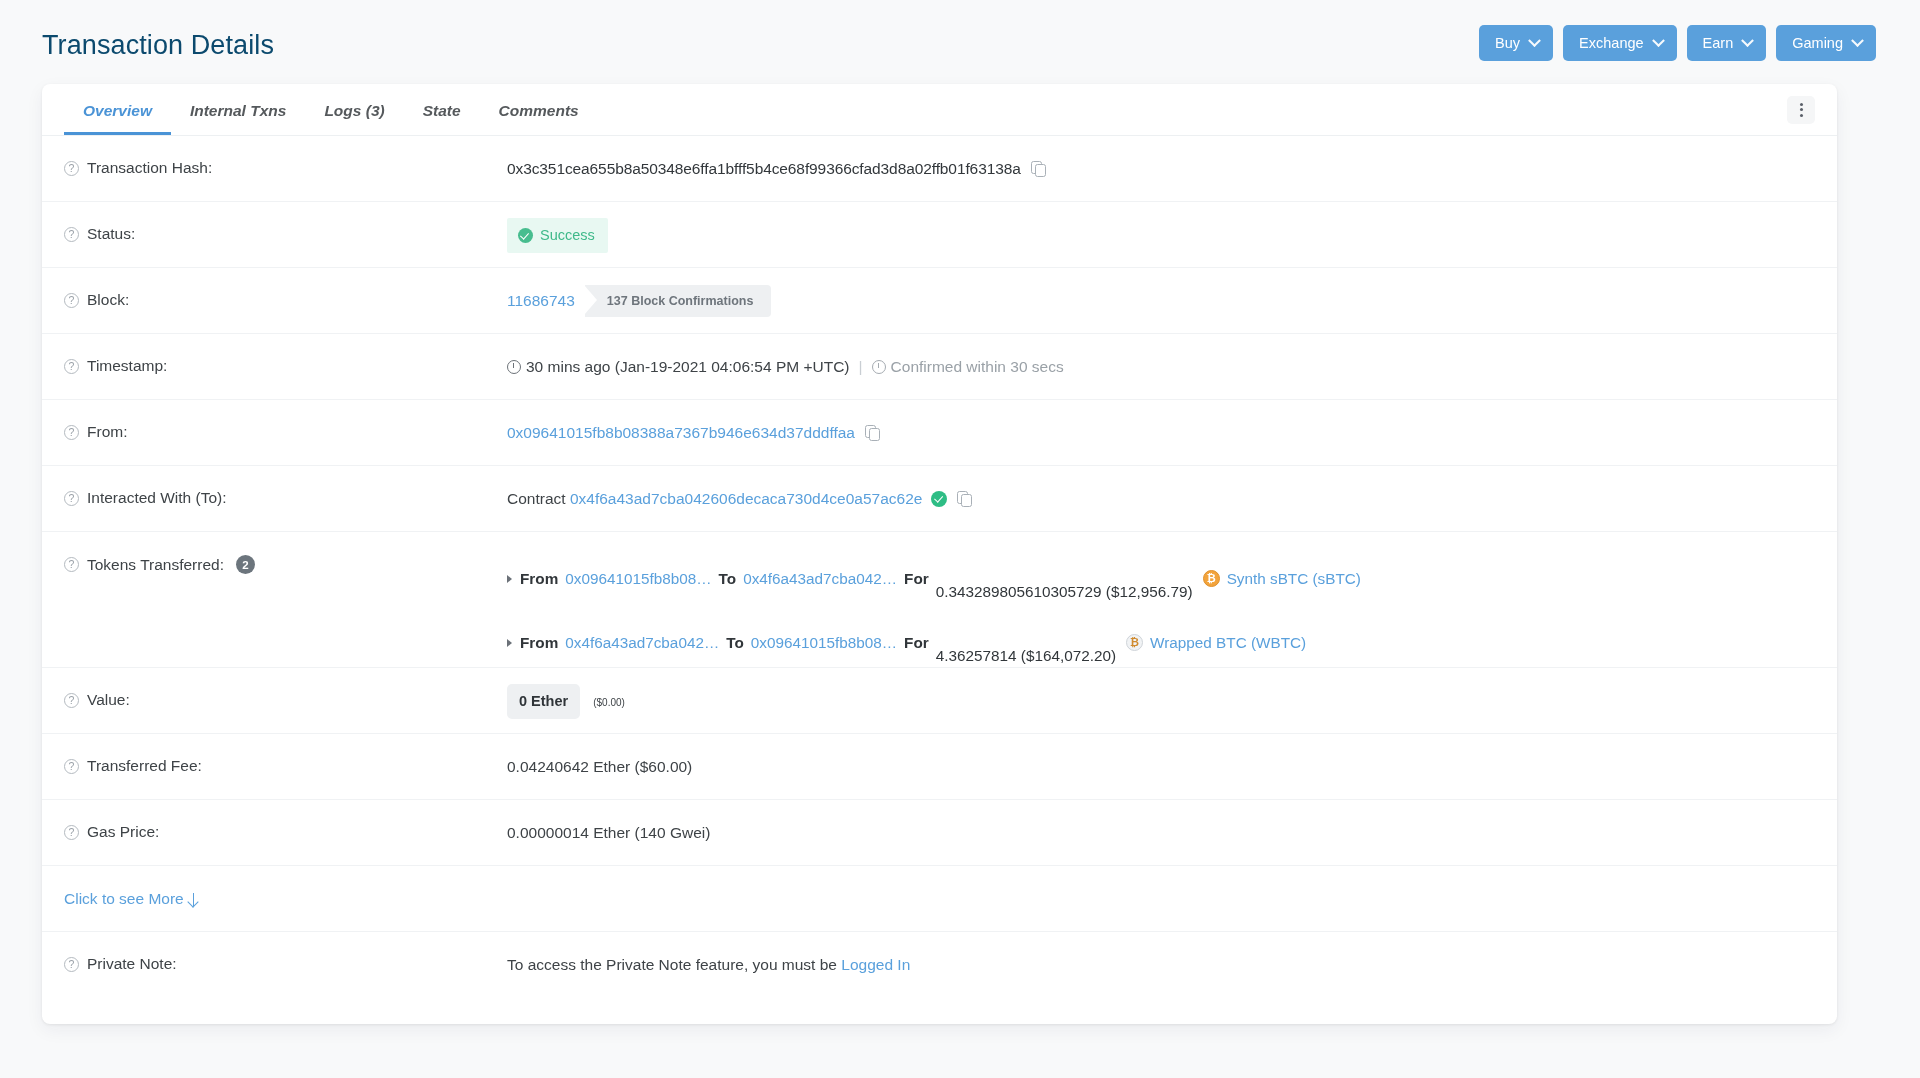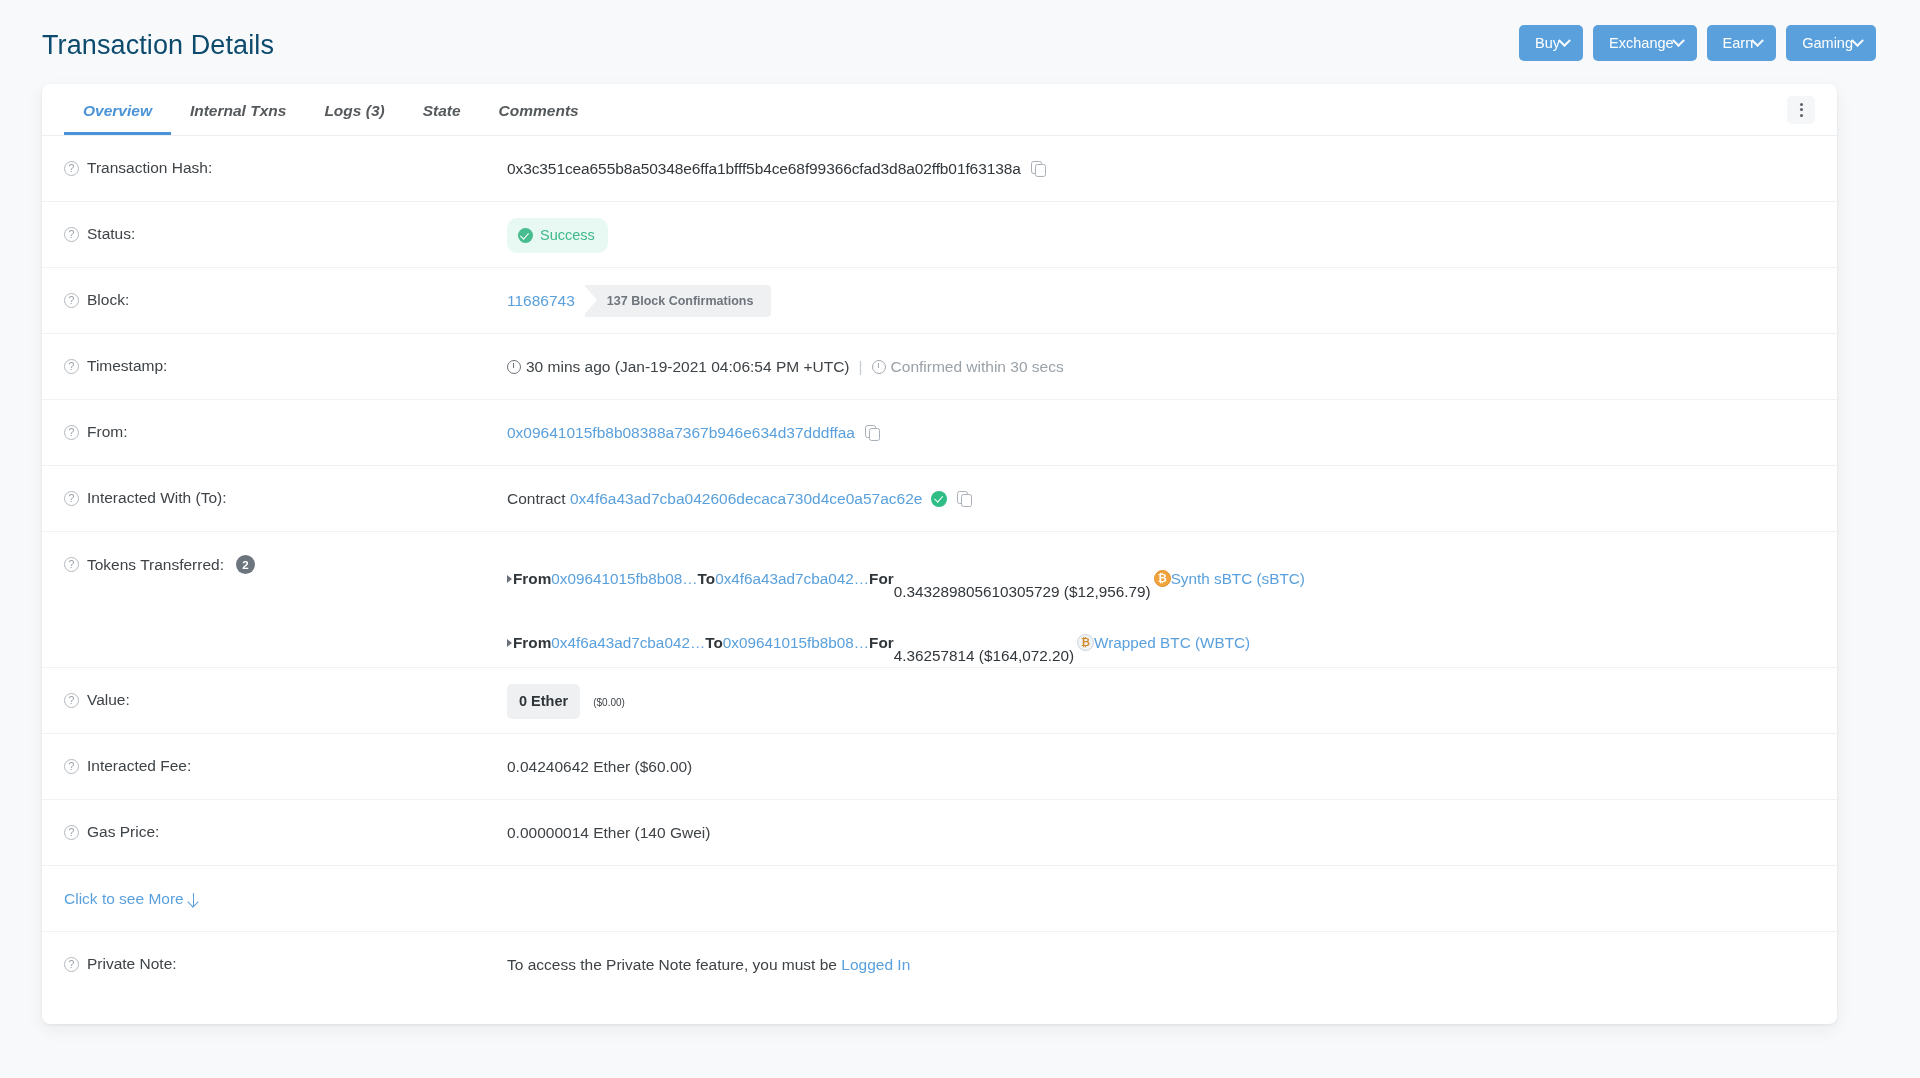--- a/index.html
+++ b/index.html
@@ -44,20 +44,21 @@
     background: #5aa0dc;
     color: #ffffff;
     border: none;
     border-radius: 5px;
     height: 36px;
     padding: 0 14px 0 16px;
     font-size: 14.5px;
     font-family: "Liberation Sans", sans-serif;
     display: inline-flex;
     align-items: center;
+    gap: 10px;
     cursor: pointer;
     white-space: nowrap;
   }
   .hbtn .caret {
     display: inline-block;
     width: 9px; height: 9px;
     border-right: 2px solid #ffffff;
     border-bottom: 2px solid #ffffff;
     transform: rotate(45deg) translate(-2px,-2px);
     opacity: .95;
@@ -175,21 +176,21 @@
   .copy::after  { left: 4px; top: 3px; width: 9px; height: 11px; background: #fff; }
 
   
   .badge-success {
     display: inline-flex;
     align-items: center;
     gap: 7px;
     background: #e8f8f2;
     color: #3fb98a;
     font-size: 14.5px;
-    border-radius: 10px;
+    border-radius: 2px;
     padding: 7px 13px 7px 11px;
   }
   .check-circle {
     width: 15px; height: 15px;
     border-radius: 50%;
     background: #47bd8f;
     position: relative;
     flex: 0 0 15px;
   }
   .check-circle::after {
@@ -276,20 +277,21 @@
     color: #fff;
     font-size: 11.5px;
     font-weight: 700;
     margin-left: 4px;
     padding: 0 5px;
   }
   .token-line {
     display: flex;
     align-items: center;
     flex-wrap: nowrap;
+    gap: 7px;
     font-size: 15.3px;
     margin-bottom: 15px;
     white-space: nowrap;
   }
   .token-line:last-child { margin-bottom: 0; }
   .tri {
     width: 0; height: 0;
     border-top: 4.5px solid transparent;
     border-bottom: 4.5px solid transparent;
     border-left: 5.5px solid #6b7178;
@@ -506,21 +508,21 @@
           <span>Value:</span>
         </div>
         <div class="row-value" style="padding-top:16px;">
           <span class="value-pill">0 Ether</span><span class="value-usd">($0.00)</span>
         </div>
       </div>
 
       <div class="row">
         <div class="row-label">
           <span class="qmark">?</span>
-          <span>Interacted Fee:</span>
+          <span>Transferred Fee:</span>
         </div>
         <div class="row-value">0.04240642 Ether ($60.00)</div>
       </div>
 
       <div class="row">
         <div class="row-label">
           <span class="qmark">?</span>
           <span>Gas Price:</span>
         </div>
         <div class="row-value">0.00000014 Ether (140 Gwei)</div>

